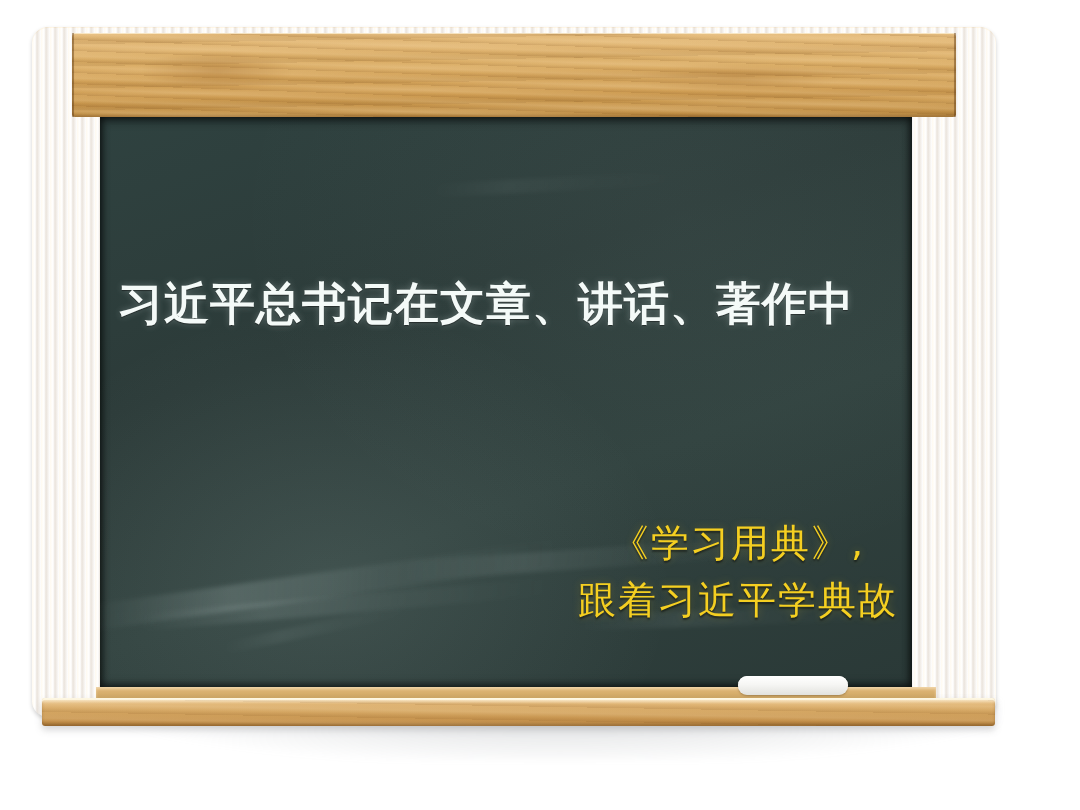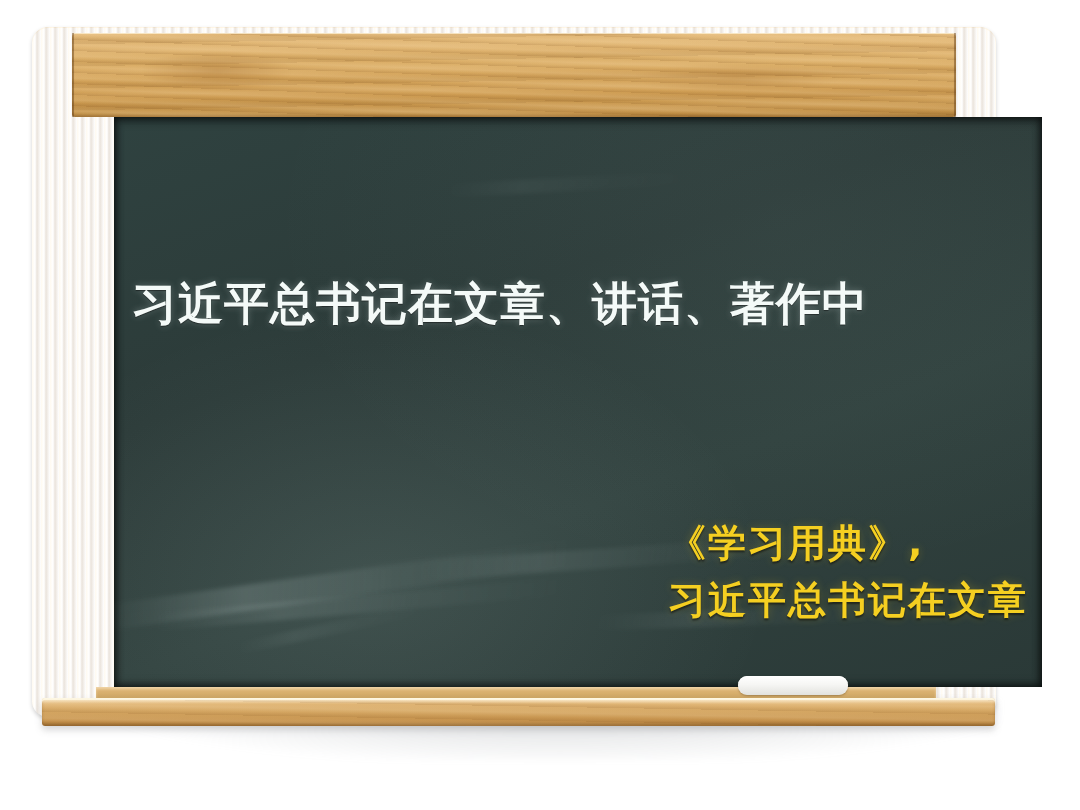--- a/index.html
+++ b/index.html
@@ -132,23 +132,23 @@
     width: 2px;
     height: 84px;
     background: rgba(95,58,18,0.42);
   }
   .mitre.left  { left: 40px; }
   .mitre.right { left: 922px; }
 
   
   .board {
     position: absolute;
-    left: 114px;
+    left: 100px;
     top: 117px;
-    width: 928px;
+    width: 812px;
     height: 570px;
     background:
       radial-gradient(ellipse at 28% 82%, rgba(205,225,222,0.10) 0%, rgba(205,225,222,0) 42%),
       radial-gradient(ellipse at 72% 18%, rgba(190,215,212,0.05) 0%, rgba(190,215,212,0) 55%),
       linear-gradient(160deg, #2f4240 0%, #2c3b39 35%, #31423f 62%, #2a3937 100%);
     box-shadow:
       inset 0 4px 10px rgba(0,0,0,0.45),
       inset 0 -3px 8px rgba(0,0,0,0.35),
       inset 3px 0 7px rgba(0,0,0,0.30),
       inset -3px 0 7px rgba(0,0,0,0.30);
@@ -191,24 +191,24 @@
     white-space: pre-wrap;
     word-break: break-all;
   }
   .board-text .ln { display: block; }
 
   
   .signature {
     position: absolute;
     right: 14px;
     bottom: 58px;
-    text-align: left;
+    text-align: center;
     color: #f5cf21;
     font-family: "DejaVu Sans", "Liberation Sans", sans-serif;
-    font-weight: 700;
+    font-weight: 400;
     font-size: 38px;
     line-height: 57px;
     letter-spacing: 2px;
     text-shadow:
       0 2px 2px rgba(0,0,0,0.50),
       0 0 8px rgba(245,207,33,0.25);
   }
   .signature .ln { display: block; white-space: nowrap; }
 
   
@@ -293,21 +293,21 @@
       <span class="ln">习近平总书记在文章、讲话、著作中</span>
       
       
       
       
       
     </div>
 
     <div class="signature">
       <span class="ln">《学习用典》,</span>
-      <span class="ln">习近平总书记在文章</span>
+      <span class="ln">跟着习近平学典故</span>
     </div>
   </div>
 
   <div class="ledge-back"></div>
   <div class="chalk"></div>
   <div class="ledge"></div>
   <div class="ledge-lip"></div>
 
 </div>
 

